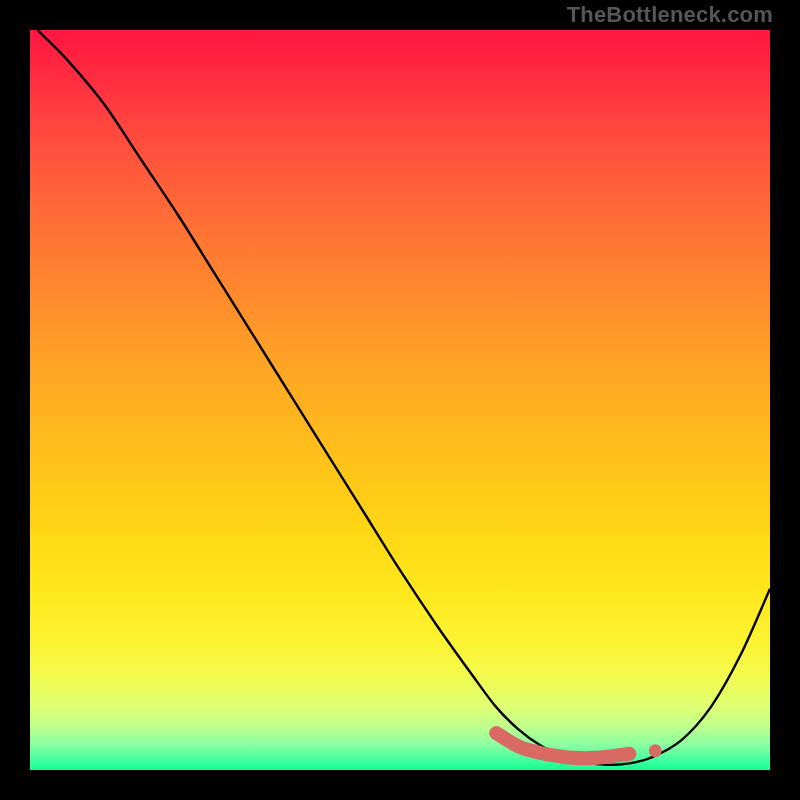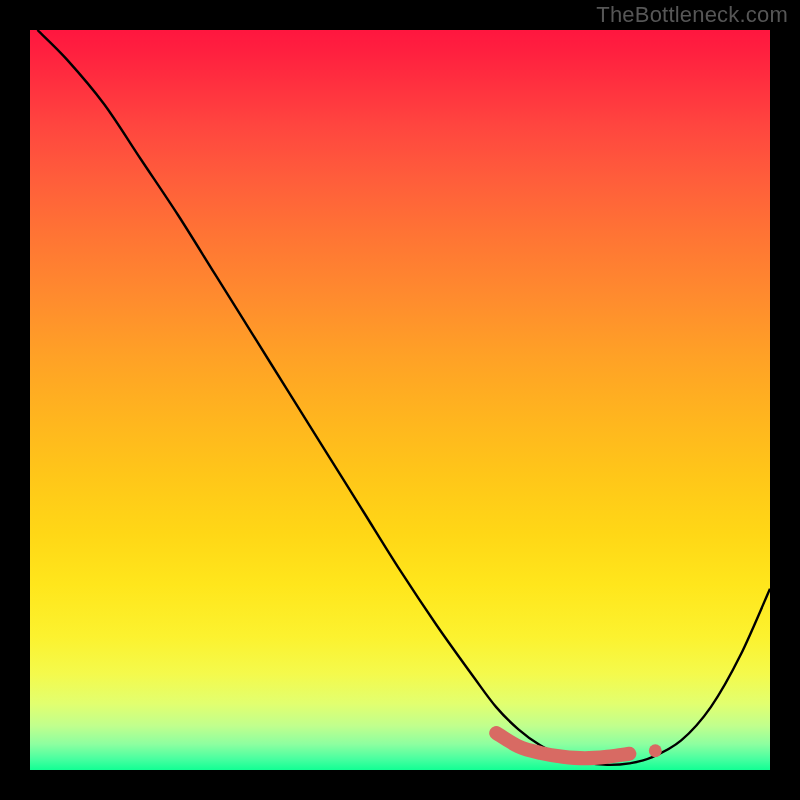--- a/index.html
+++ b/index.html
@@ -6,24 +6,24 @@
   html, body { width: 800px; height: 800px; overflow: hidden; background: #000; }
   .frame {
     position: relative;
     width: 800px;
     height: 800px;
     background: #000;
   }
   .watermark {
     position: absolute;
     top: 2px;
-    right: 12px;
+    right: 27px;
     font-family: Arial, Helvetica, sans-serif;
     font-size: 22px;
-    font-weight: normal;
+    font-weight: bold;
     color: #565656;
     letter-spacing: 0.2px;
   }
   .plot {
     position: absolute;
     left: 30px;
     top: 30px;
     width: 740px;
     height: 740px;
   }

